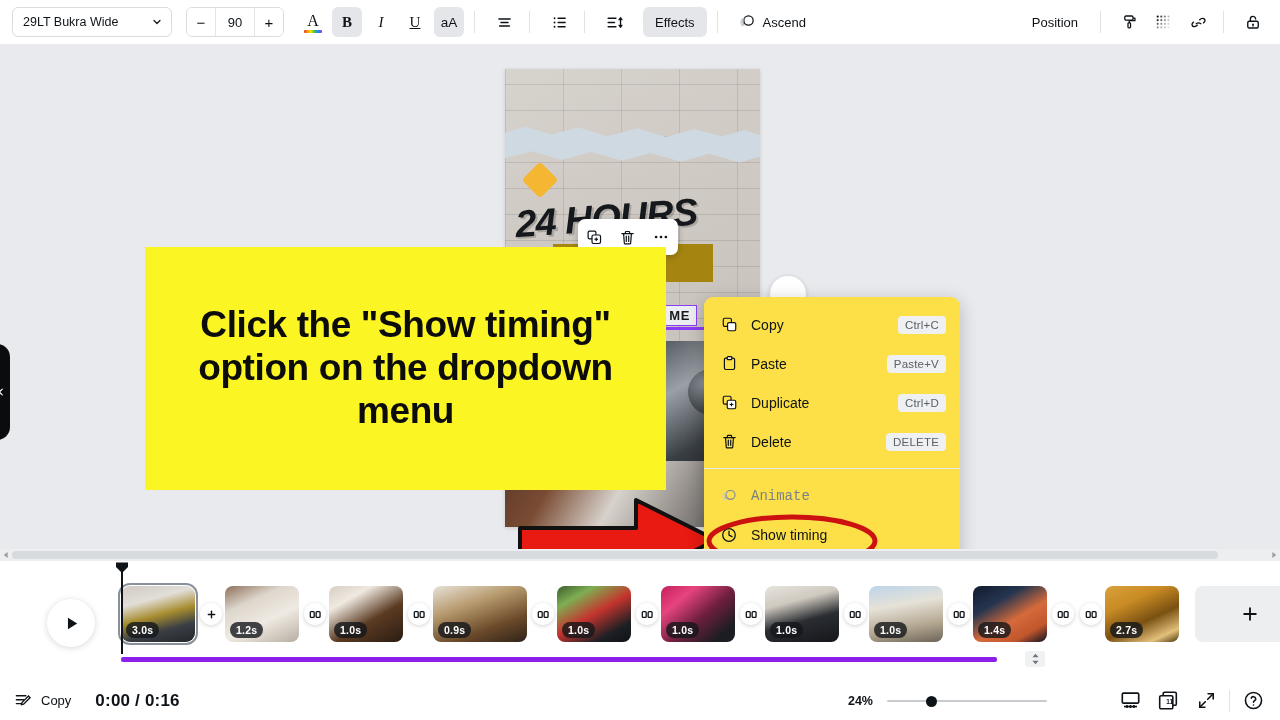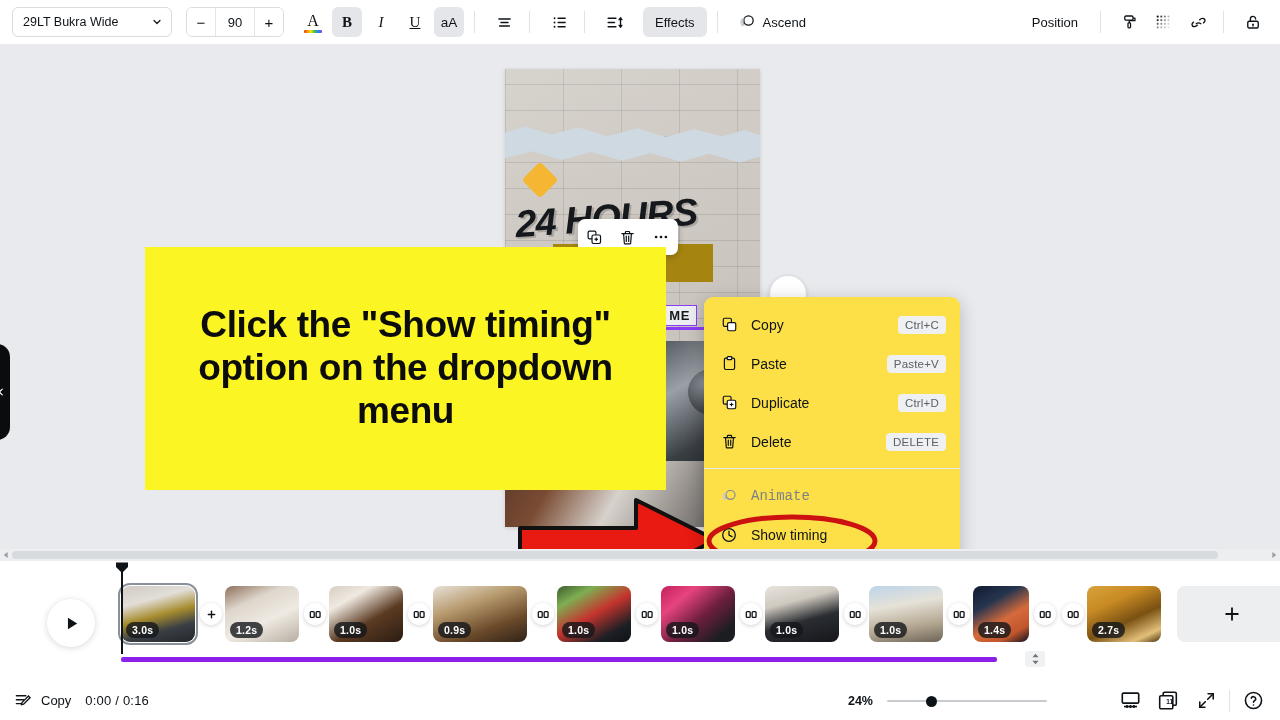--- a/index.html
+++ b/index.html
@@ -227,21 +227,21 @@
     position:absolute; left:1000px; top:90px; width:20px; height:16px; background:#f0f1f3;
     border-radius:3px; display:flex; align-items:center; justify-content:center; cursor:ns-resize;
   }
 
   
   .status {
     position:absolute; bottom:0; left:0; width:1280px; height:39px; background:#fff;
     display:flex; align-items:center; padding:0 14px; z-index:18;
   }
   .st-item { display:flex; align-items:center; gap:8px; font-size:13px; cursor:pointer; }
-  .time-txt { margin-left:14px; font-size:13px; font-weight:400; letter-spacing:.2px; }
+  .time-txt { margin-left:24px; font-size:17px; font-weight:700; letter-spacing:.2px; }
   .zoom-pct { font-size:12.5px; font-weight:700; margin-right:14px; }
   .zslider { width:160px; height:14px; position:relative; cursor:pointer; }
   .zslider .ztrack { position:absolute; left:0; right:0; top:6px; height:2px; background:#c8cbd0; border-radius:1px; }
   .zslider .zknob { position:absolute; left:39px; top:2px; width:11px; height:11px; border-radius:50%; background:#0e1318; }
   .st-icon { width:26px; height:26px; display:flex; align-items:center; justify-content:center; cursor:pointer; margin-left:12px;}
 </style>
 </head>
 <body>
 
 <div class="app">
@@ -635,21 +635,21 @@
         <div class="thumb" style="background:linear-gradient(170deg,#bcd4ea 0%,#e6e2d8 35%,#b3a791 70%,#6d6458 100%)"></div>
         <span class="dur">1.0s</span>
       </div>
       <div class="gap-btn">
         <svg width="13" height="11" viewBox="0 0 20 14" fill="none" stroke="#0e1318" stroke-width="2">
             <rect x="2" y="2.5" width="6" height="9" rx="1.4"></rect>
             <rect x="11" y="2.5" width="6" height="9" rx="1.4"></rect>
           </svg>
       </div>
 
-      <div class="clip" style="width:56px;">
+      <div class="clip" style="width:74px;">
         <div class="thumb" style="background:linear-gradient(150deg,#101a2e 0%,#26354f 30%,#d56a3b 58%,#c2562c 80%,#0c1221 100%)"></div>
         <span class="dur">1.4s</span>
       </div>
       <div class="gap-btn">
         <svg width="13" height="11" viewBox="0 0 20 14" fill="none" stroke="#0e1318" stroke-width="2">
             <rect x="2" y="2.5" width="6" height="9" rx="1.4"></rect>
             <rect x="11" y="2.5" width="6" height="9" rx="1.4"></rect>
           </svg>
       </div>
 

